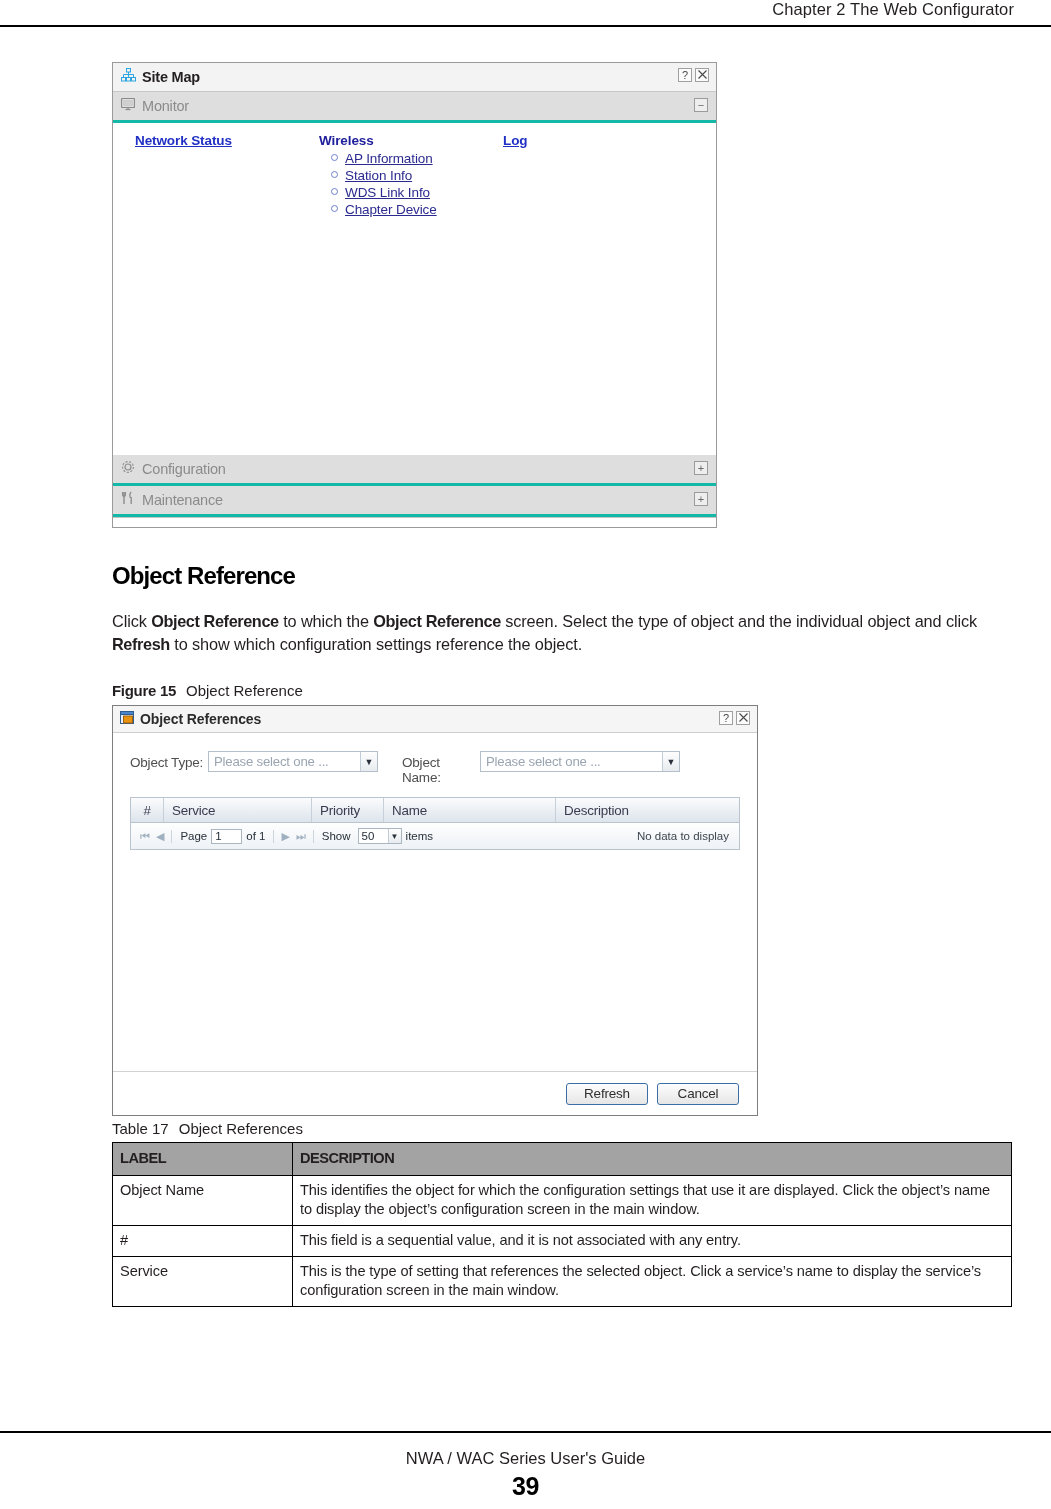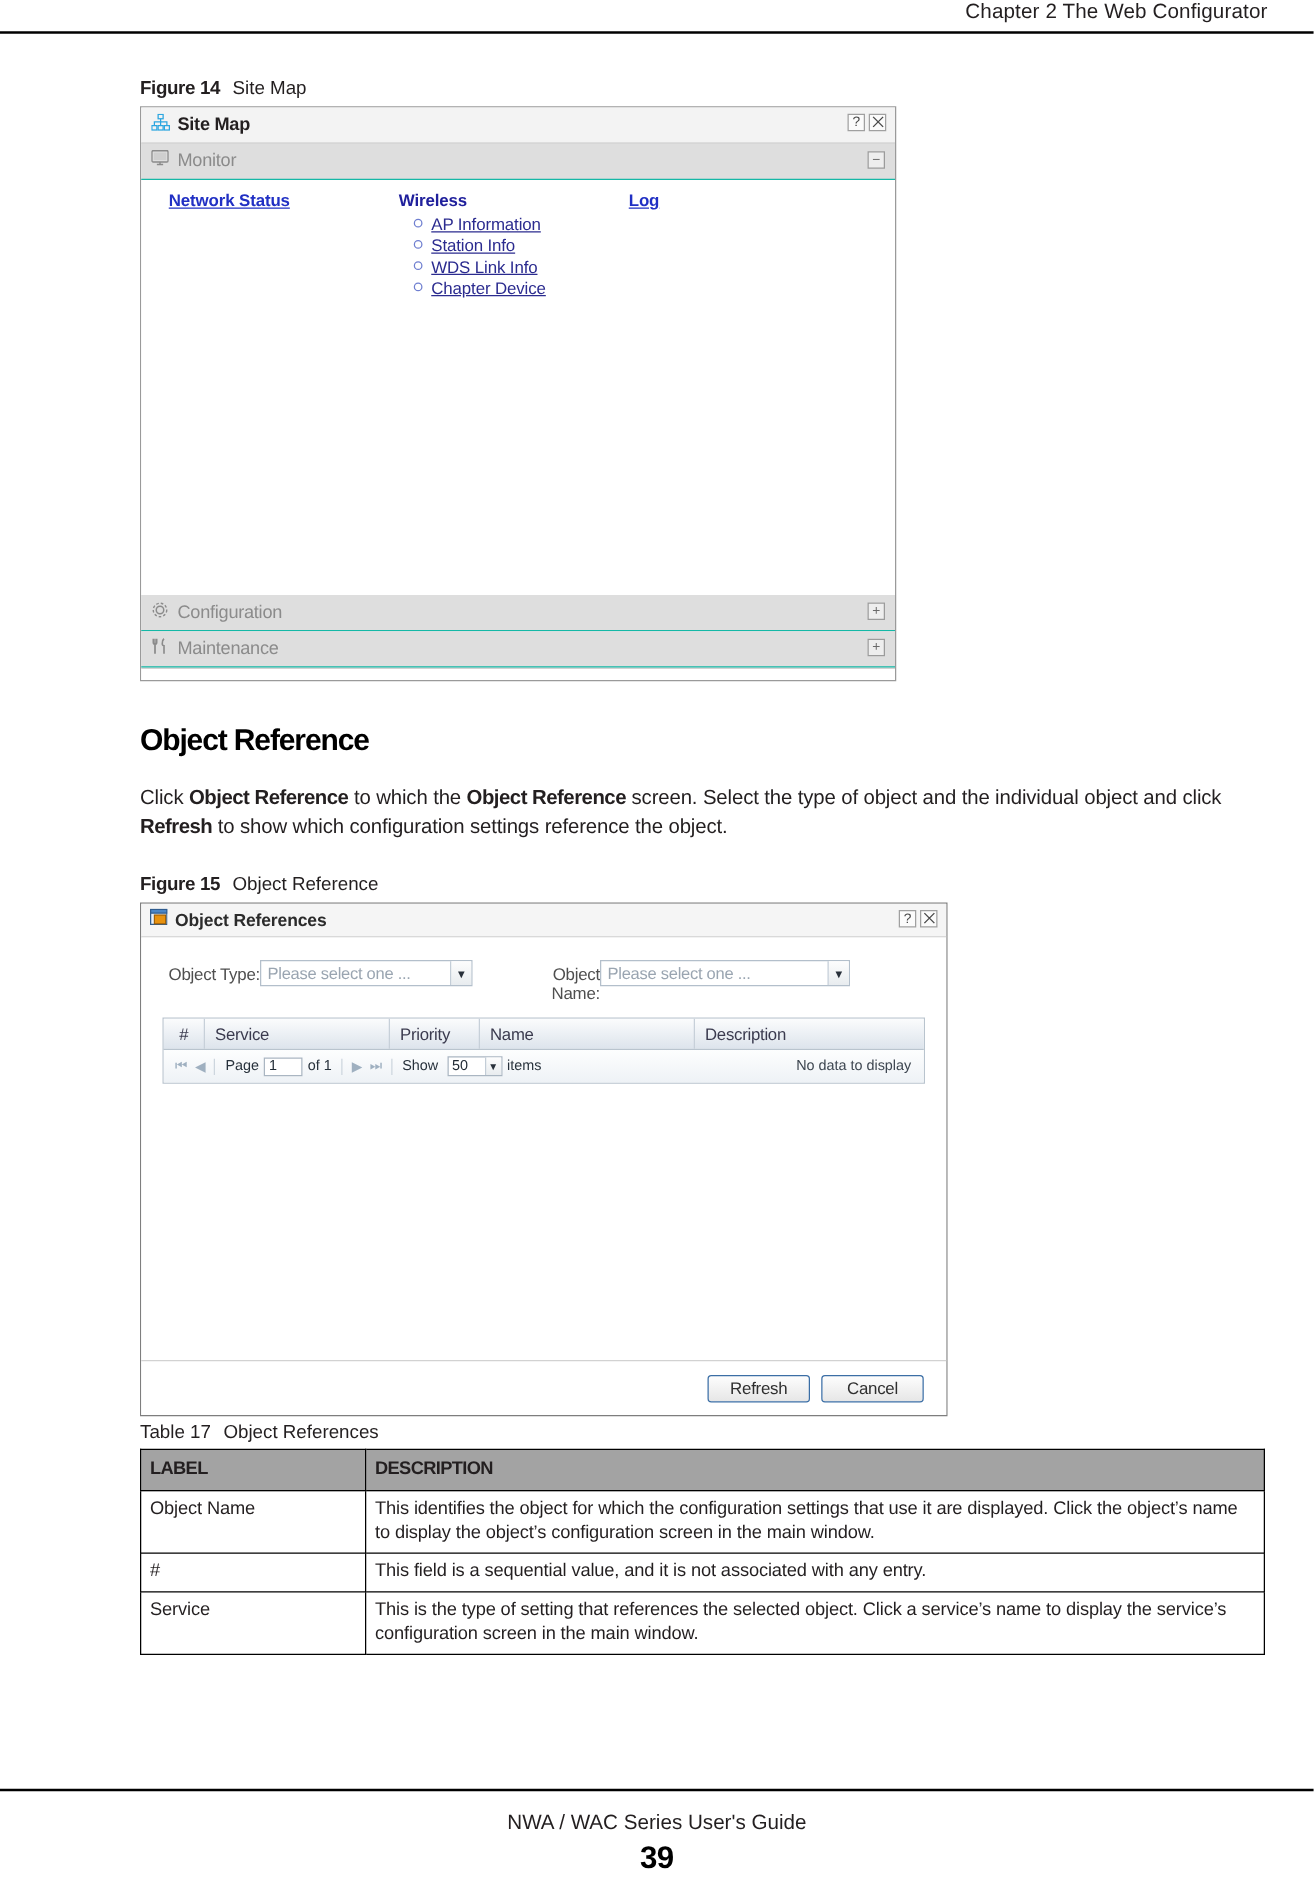--- a/index.html
+++ b/index.html
@@ -123,21 +123,21 @@
     color: #4a4a4a;
     font-size: 11px;
     line-height: 12px;
     text-align: center;
     box-sizing: border-box;
   }
 
   .sm-section {
     height: 28px;
     background: #dedede;
-    border-bottom: 1px solid #14b8a6;
+    border-bottom: 3px solid #14b8a6;
     display: flex;
     align-items: center;
     padding: 0 8px;
     position: relative;
   }
   .sm-section.top { border-top: 0; }
   .sm-section-label {
     font-size: 14.5px;
     color: #8b8b8b;
     margin-left: 7px;
@@ -269,21 +269,20 @@
     position: relative;
     height: 338px;
     background: #fff;
     padding: 18px 17px 0 17px;
     box-sizing: border-box;
   }
   .or-selector-row {
     display: flex;
     align-items: flex-start;
     margin-bottom: 12px;
-    text-align: right;
   }
   .or-fieldlabel {
     font-size: 13.5px;
     color: #4f4f4f;
     line-height: 15px;
     letter-spacing: -.2px;
     width: 78px;
     flex: 0 0 auto;
     padding-top: 4px;
   }
@@ -481,23 +480,20 @@
 </head>
 <body>
 
 <div class="page-header">
   <span class="hdr-text">Chapter 2 The Web Configurator</span>
 </div>
 <div class="header-rule"></div>
 
 <div class="content">
 
-  <div class="fig-caption">
-    <span class="fig-num">Figure 14</span><span class="fig-title">Site Map</span>
-  </div>
 
   <div class="sitemap-window">
 
     <div class="sm-titlebar">
       <div class="sm-title-left">
         <span class="icon">
           <svg width="15" height="14" viewBox="0 0 15 14">
             <rect x="5.5" y="0.5" width="4" height="3.5" fill="none" stroke="#2ca6e0" stroke-width="1"></rect>
             <rect x="0.5" y="9.5" width="4" height="3.5" fill="none" stroke="#2ca6e0" stroke-width="1"></rect>
             <rect x="5.5" y="9.5" width="4" height="3.5" fill="none" stroke="#2ca6e0" stroke-width="1"></rect>

